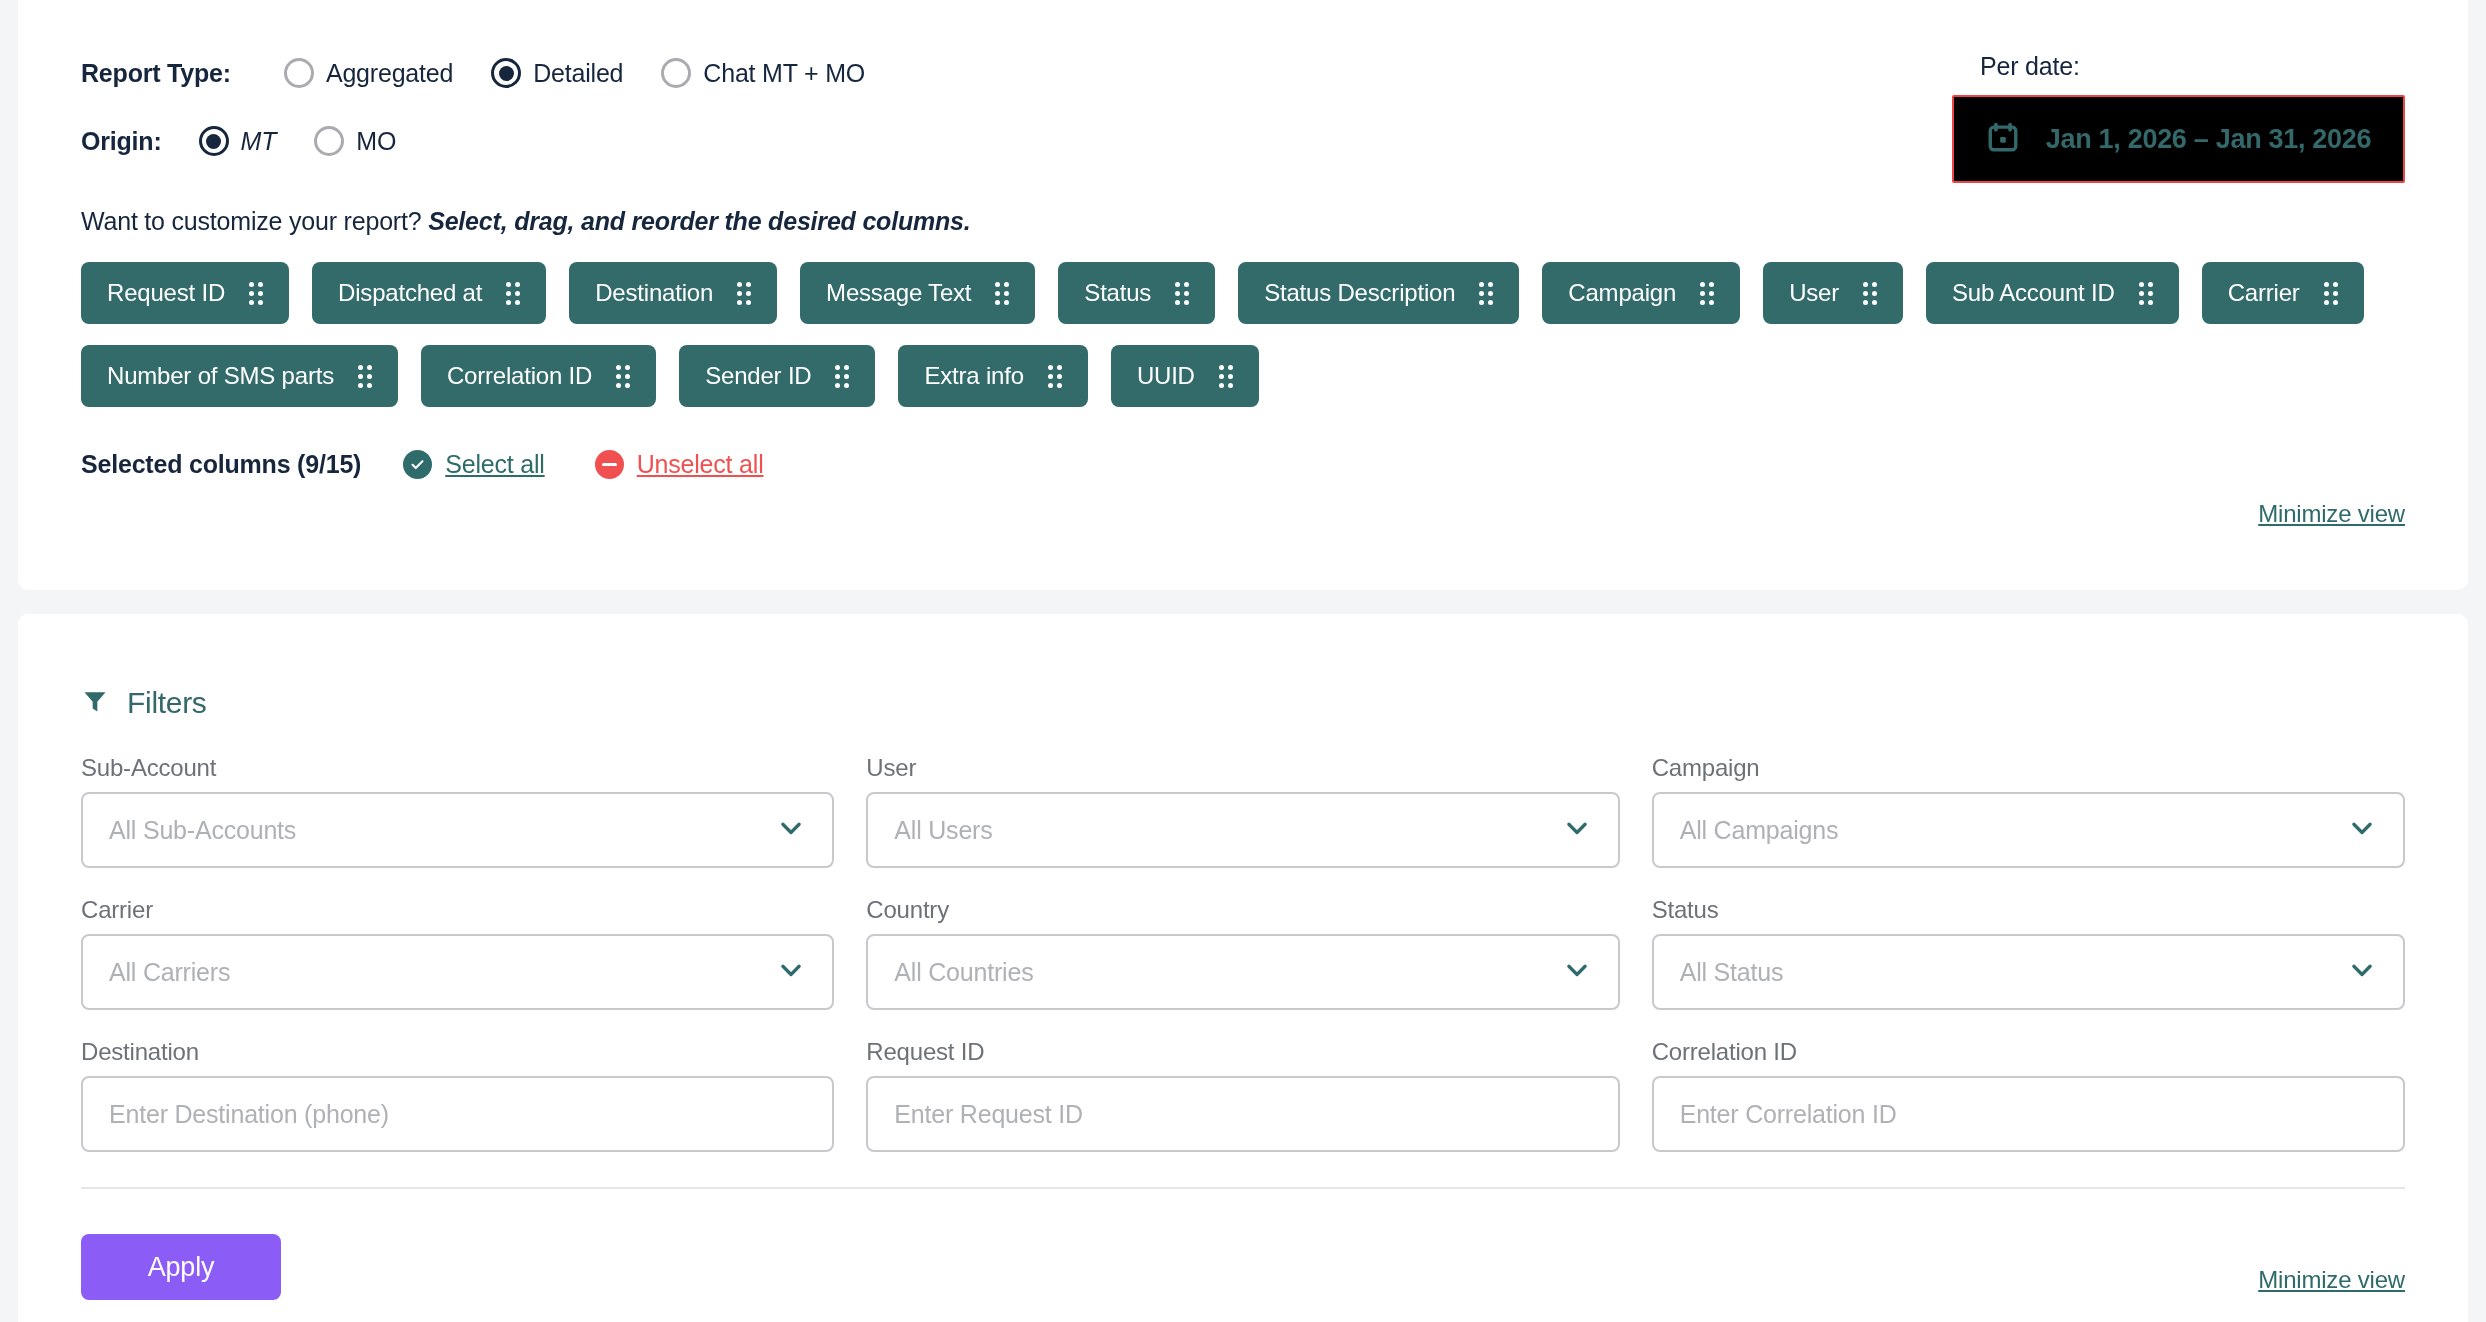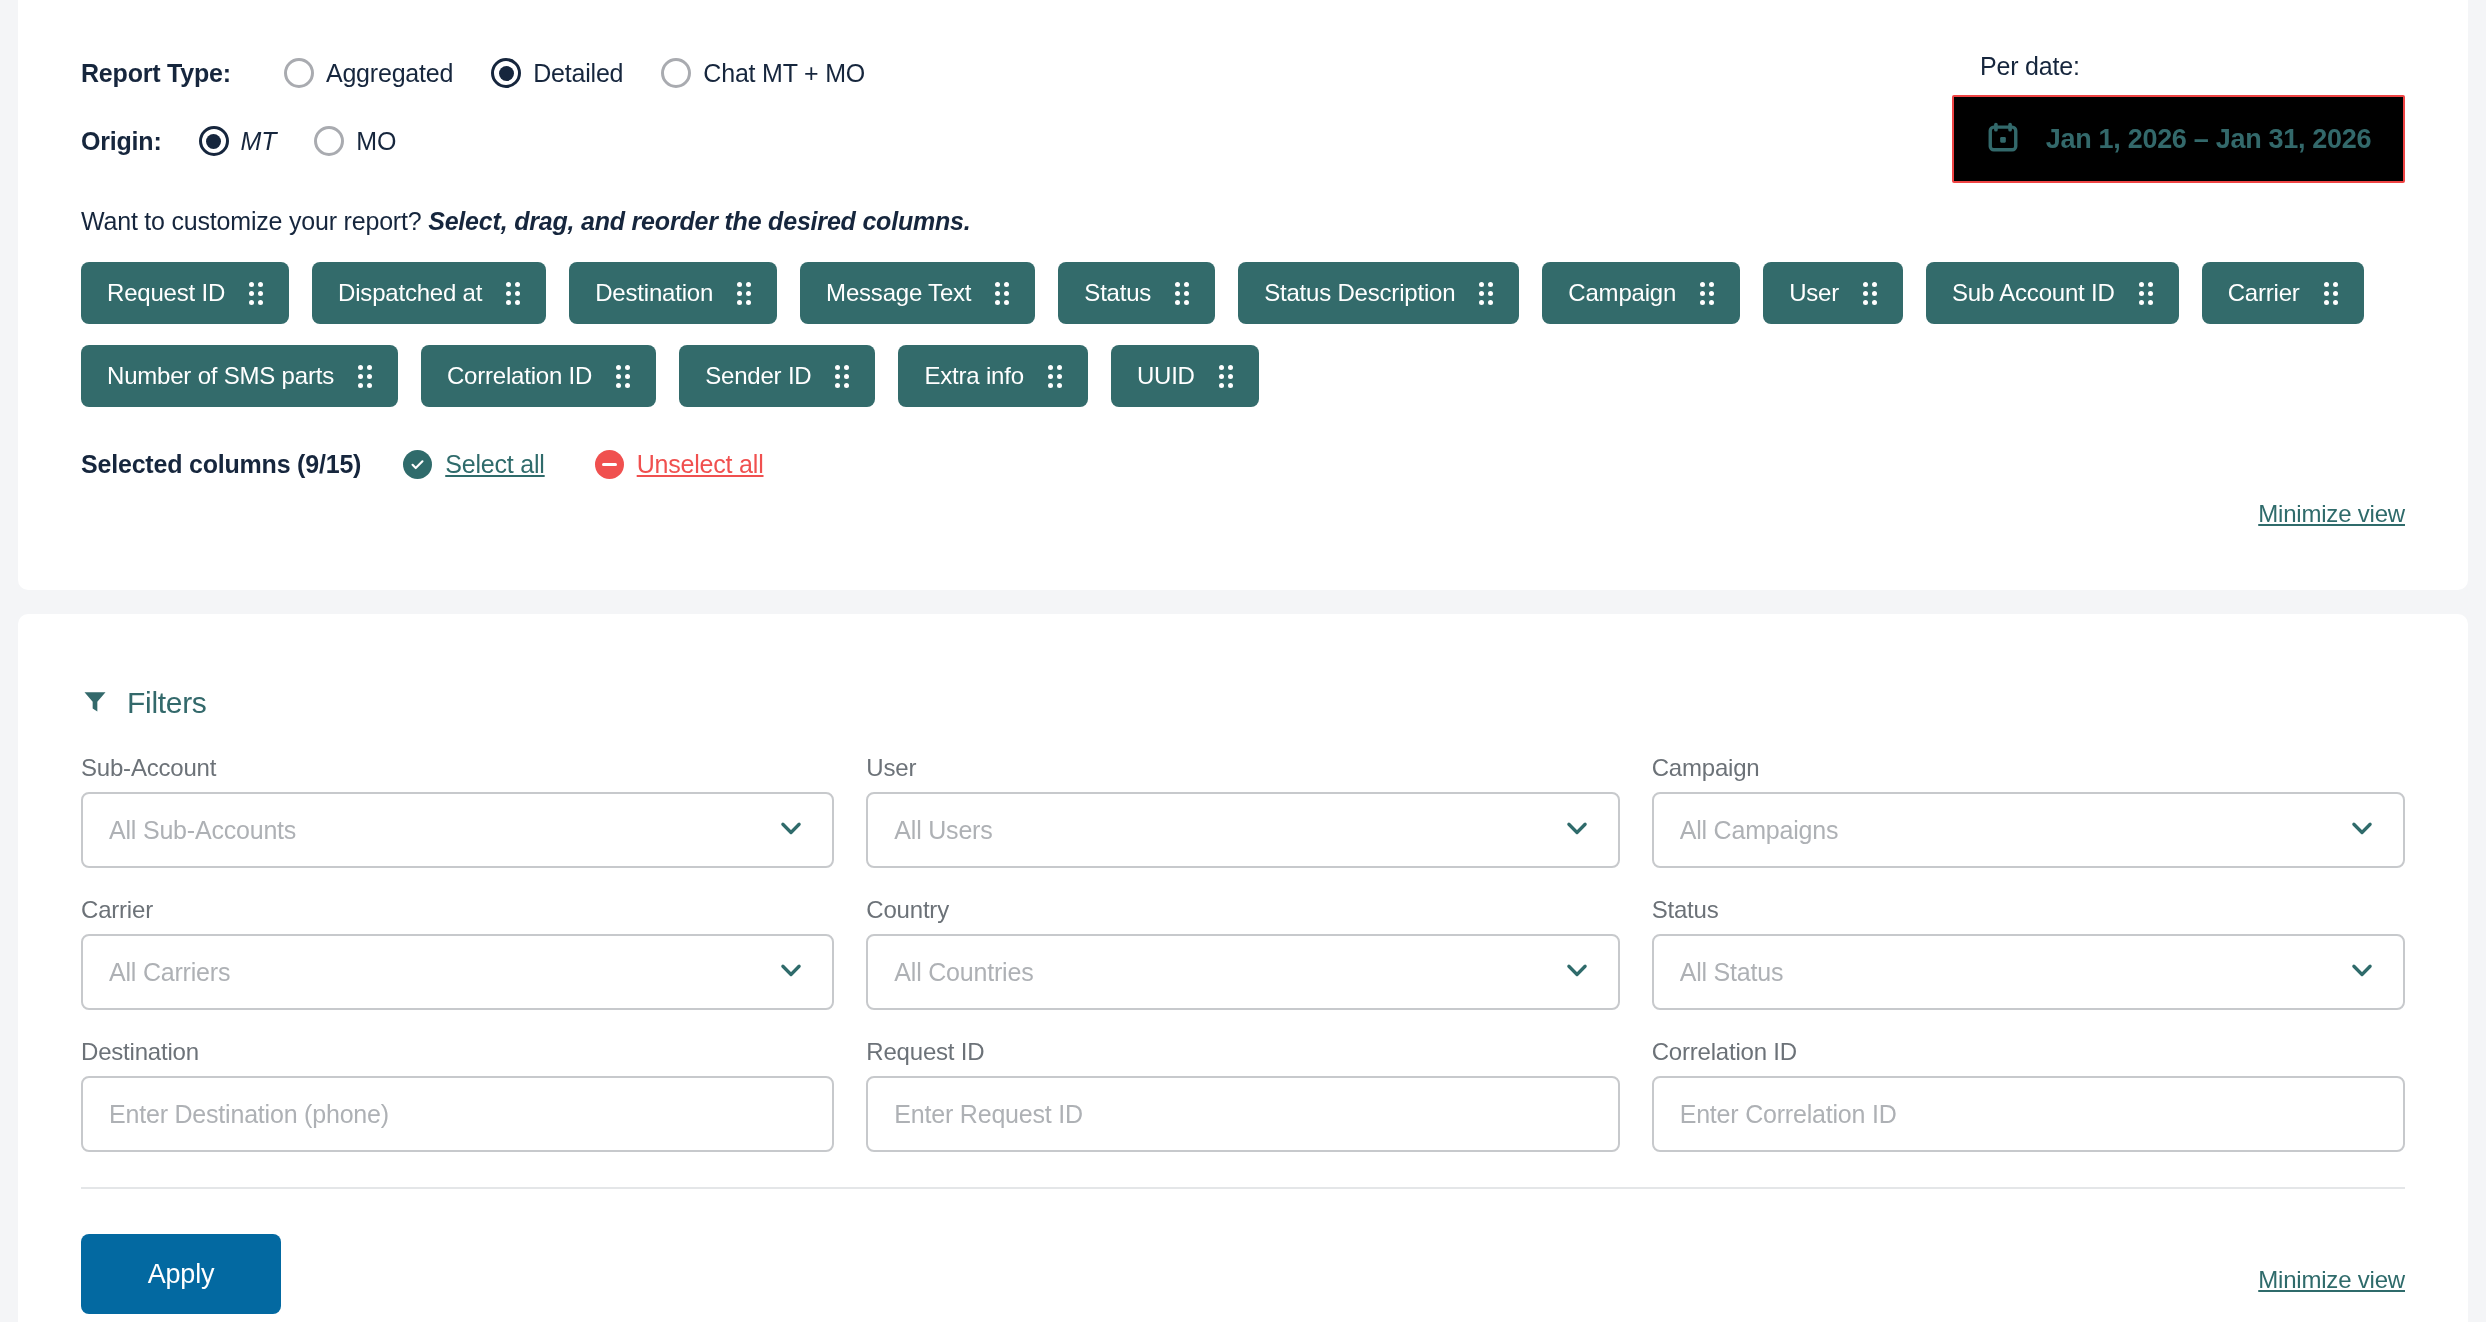--- a/index.html
+++ b/index.html
@@ -274,22 +274,22 @@
     top: 573px;
     width: 2324px;
     height: 2px;
     background: #e4e6e8;
   }
   .apply-btn {
     position: absolute;
     left: 63px;
     top: 620px;
     width: 200px;
-    height: 80px;
-    background: #0369a1;
+    height: 66px;
+    background: #8b5cf6;
     border: none;
     border-radius: 8px;
     color: #fff;
     font-size: 27px;
     font-family: "Liberation Sans", sans-serif;
     cursor: pointer;
     letter-spacing: -0.2px;
   }
 </style>
 </head>

